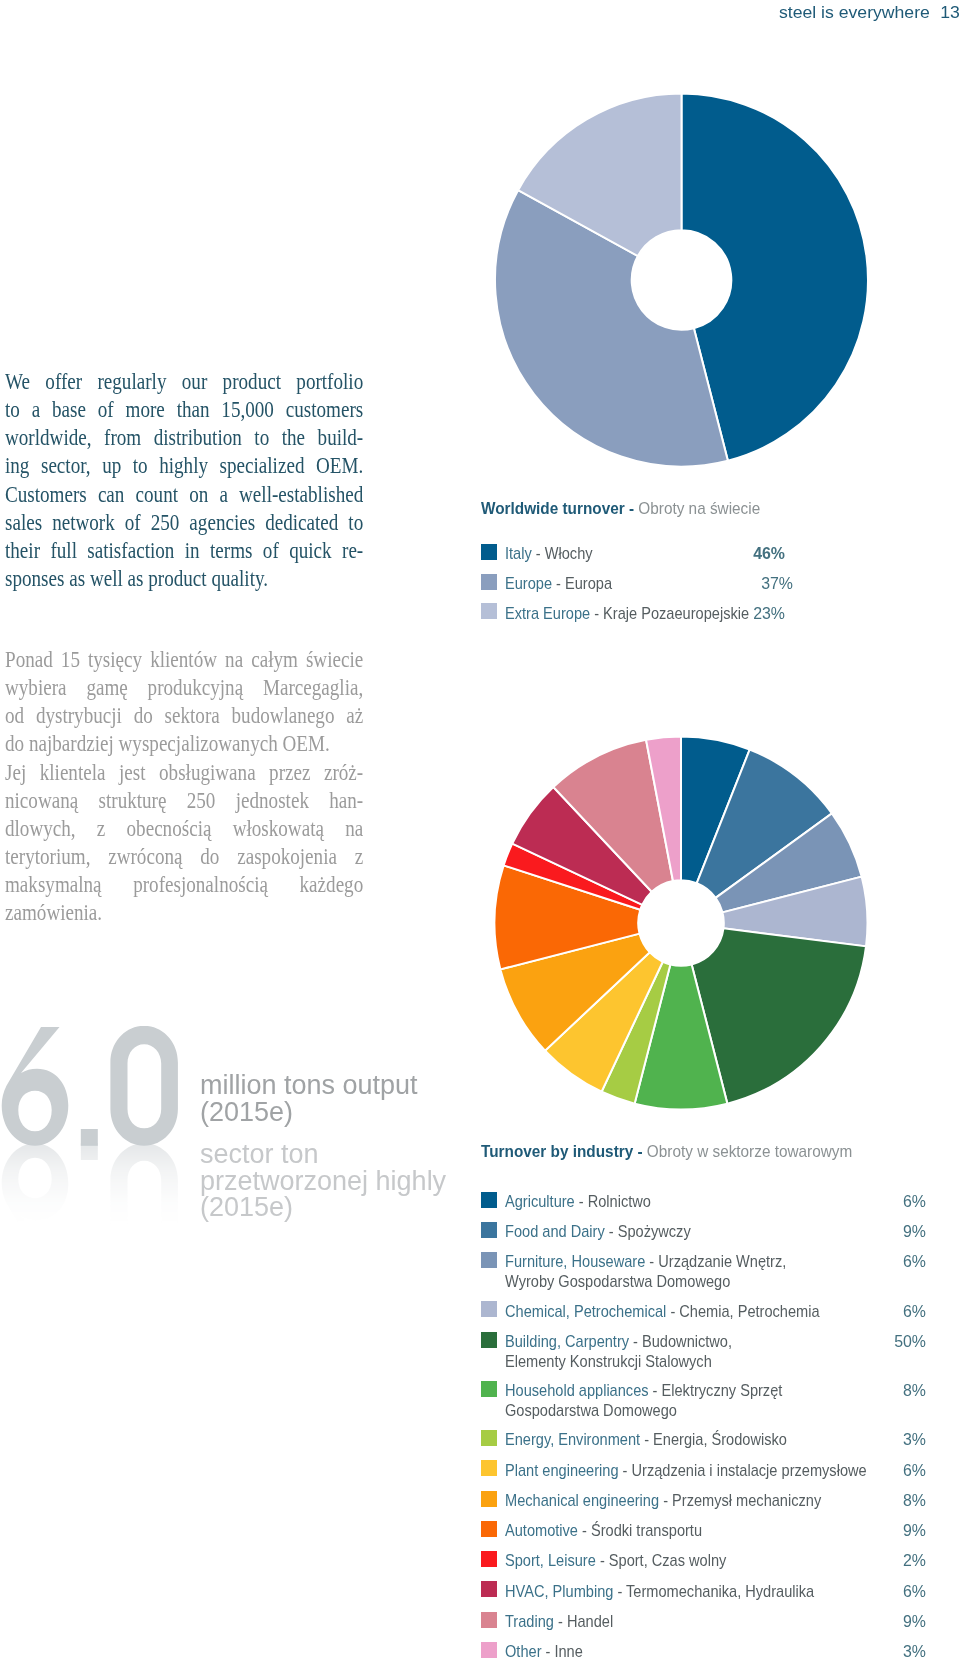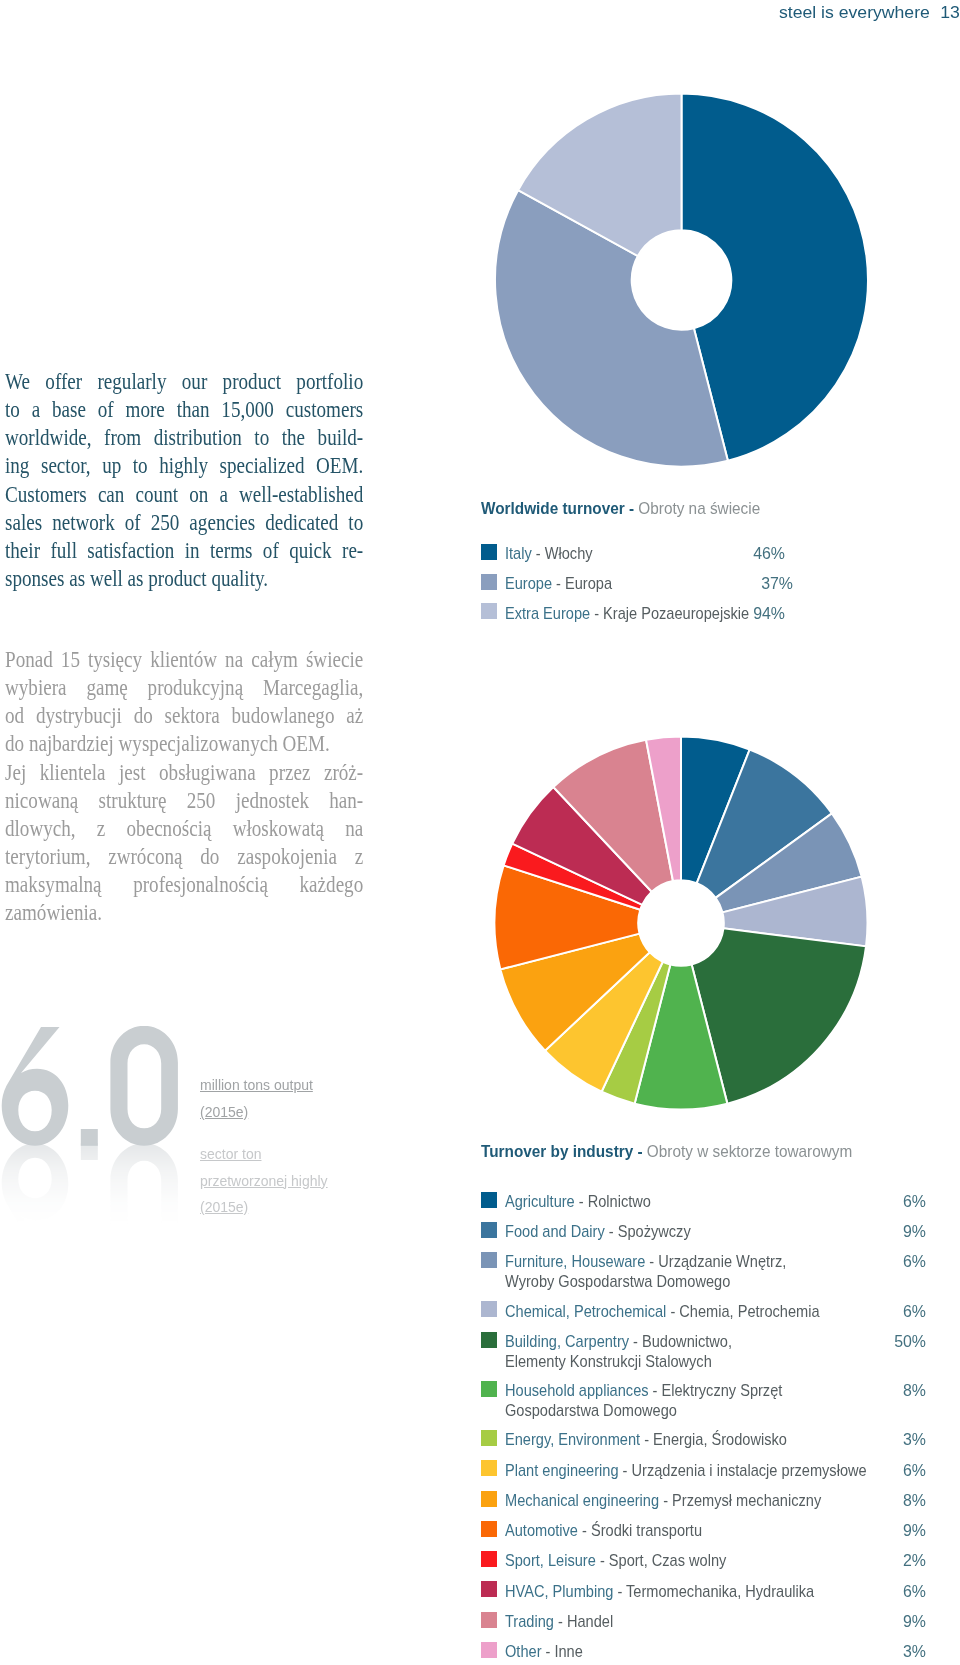--- a/index.html
+++ b/index.html
@@ -46,21 +46,21 @@
         transform:scaleX(0.918); transform-origin:0 0; }
   .lpct { position:absolute; top:1.3px; text-align:right; color:#43707f; }
 
   
   .bigwrap { position:absolute; left:-6px; top:1026px; width:200px; height:260px; }
   .bignum { position:absolute; left:0; top:0; }
   .refl { position:absolute; left:0; top:237px;
           transform:scaleY(-1); transform-origin:0 0;
           -webkit-mask-image:linear-gradient(to top,rgba(0,0,0,.55) 0%,rgba(0,0,0,.22) 27%,rgba(0,0,0,.05) 52%,rgba(0,0,0,0) 70%);
           mask-image:linear-gradient(to top,rgba(0,0,0,.55) 0%,rgba(0,0,0,.22) 27%,rgba(0,0,0,.05) 52%,rgba(0,0,0,0) 70%); }
-  .sidecap { position:absolute; font-size:14px; line-height:26.5px; color:#b0b4b7;text-decoration:underline; }
+  .sidecap { position:absolute; font-size:27px; line-height:26.5px; color:#b0b4b7; }
 </style>
 </head>
 <body>
 
 <div class="page">
 <div class="hdr"><span>steel is everywhere</span><span class="pg">13</span></div>
 <div class="copy copy-en">
       <span class="jline">We offer regularly our product portfolio</span>
       <span class="jline">to a base of more than 15,000 customers</span>
       <span class="jline">worldwide, from distribution to the build-</span>
@@ -105,31 +105,31 @@
           <path d="M18.25,108.59 A186.5,186.5 0 0 1 59.33,52.05 L157.70,156.80 A42.8,42.8 0 0 0 148.27,169.78Z" fill="#BC2C53"></path>
           <path d="M59.33,52.05 A186.5,186.5 0 0 1 152.05,4.80 L178.98,145.96 A42.8,42.8 0 0 0 157.70,156.80Z" fill="#D98390"></path>
           <path d="M152.05,4.80 A186.5,186.5 0 0 1 187.00,1.50 L187.00,145.20 A42.8,42.8 0 0 0 178.98,145.96Z" fill="#EDA0CA"></path>
         </g>
       </svg></div>
 <div class="legend" style="left:481px;top:500px;">
 <div class="ltitle"><span>Worldwide turnover</span><span> - </span><span class="pl">Obroty na świecie</span></div>
 <div class="lrow" style="top:43.6px;">
 <span class="sw" style="background:#015C8D;"></span>
 <span class="ltext"><span>Italy</span><span class="pl"> - </span><span class="pl">Włochy</span></span>
-<span class="lpct" style="left:254px;width:50px;">46%</span>
+<span class="lpct" style="left:254px;width:50px;font-weight:bold;">46%</span>
 </div>
 <div class="lrow" style="top:73.5px;">
 <span class="sw" style="background:#8A9EBE;"></span>
 <span class="ltext"><span>Europe</span><span class="pl"> - </span><span class="pl">Europa</span></span>
 <span class="lpct" style="left:262px;width:50px;">37%</span>
 </div>
 <div class="lrow" style="top:103.4px;">
 <span class="sw" style="background:#B5BFD7;"></span>
 <span class="ltext"><span>Extra Europe</span><span class="pl"> - </span><span class="pl">Kraje Pozaeuropejskie</span></span>
-<span class="lpct" style="left:254px;width:50px;">94%</span>
+<span class="lpct" style="left:254px;width:50px;">23%</span>
 </div>
 </div>
 <div class="legend" style="left:481px;top:1143px;">
 <div class="ltitle"><span>Turnover by industry</span><span> - </span><span class="pl">Obroty w sektorze towarowym</span></div>
 <div class="lrow" style="top:48.7px;">
 <span class="sw" style="background:#015C8D;"></span>
 <span class="ltext"><span>Agriculture</span><span class="pl"> - </span><span class="pl">Rolnictwo</span></span>
 <span class="lpct" style="left:395px;width:50px;">6%</span>
 </div>
 <div class="lrow" style="top:79.0px;">

